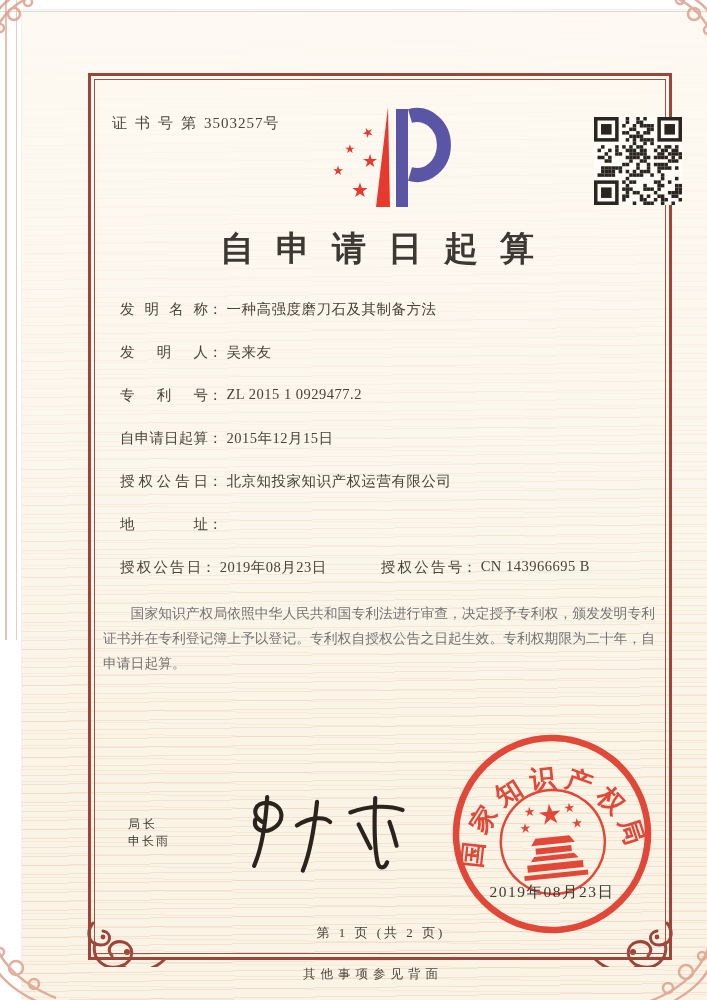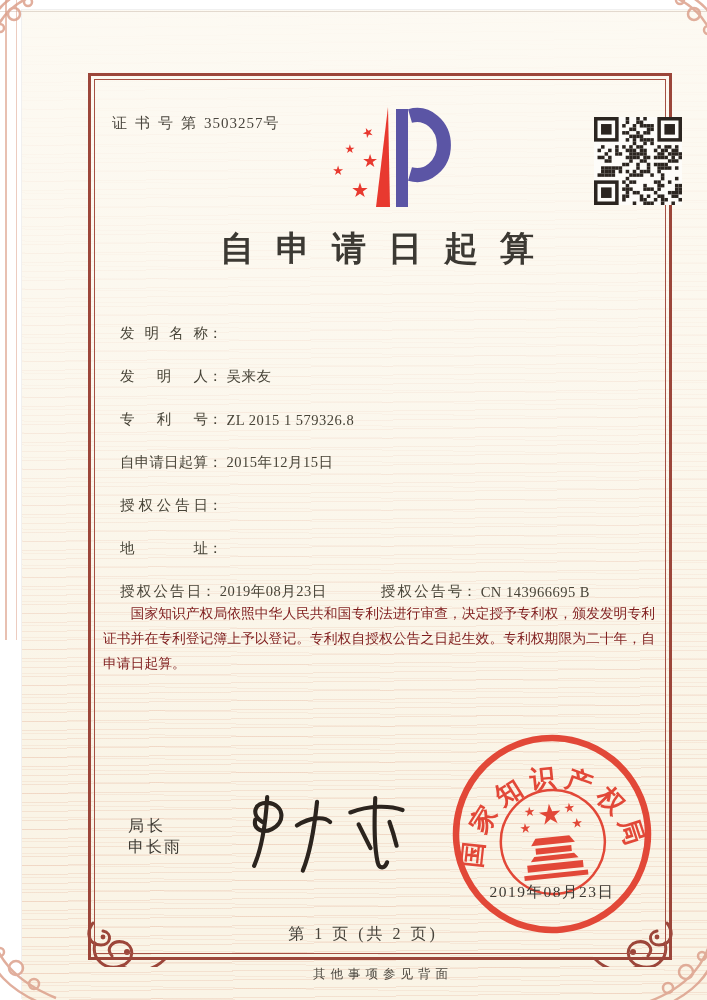--- a/index.html
+++ b/index.html
@@ -29,41 +29,41 @@
   .cert-no .pfx{letter-spacing:8px;}
   .cert-no .num{letter-spacing:1px;}
 
   .logo{position:absolute;left:318px;top:103px;width:150px;height:112px;}
   .qr{position:absolute;left:594px;top:117px;width:88px;height:88px;background:#fdfcf9;}
 
   .title{position:absolute;left:88px;top:226px;width:578px;text-align:center;
     font-size:34px;font-weight:bold;color:#3c3933;letter-spacing:22px;text-indent:22px;}
 
   .fields{position:absolute;left:120px;top:300px;width:470px;font-size:14.5px;color:#474337;}
-  .row{height:43px;display:flex;align-items:flex-end;white-space:nowrap;}
+  .row{height:43px;display:flex;align-items:flex-start;white-space:nowrap;}
   .f-label{display:inline-block;width:88px;text-align:justify;text-align-last:justify;}
   .f-colon{margin-right:4px;}
   .f-value{letter-spacing:.5px;}
   .pair2{margin-left:54px;}
 
   .bodytext{position:absolute;left:103px;top:601px;width:552px;font-size:13.8px;line-height:25px;
-    text-align:justify;color:#7f1d1d;}
+    text-align:justify;color:#737373;}
   .bodytext p{margin:0;text-indent:2em;}
 
-  .signer{position:absolute;left:128px;top:816px;font-size:16px;letter-spacing:3px;color:#3f3b34;}
+  .signer{position:absolute;left:128px;top:816px;font-size:12px;letter-spacing:3px;color:#3f3b34;}
   .signer .name{letter-spacing:2px;}
   .signature{position:absolute;left:228px;top:776px;width:190px;height:118px;}
 
   .seal{position:absolute;left:448px;top:730px;width:208px;height:208px;transform:rotate(-6deg);opacity:.92;}
   .seal-date{position:absolute;left:452px;top:882px;width:200px;text-align:center;font-size:15.5px;
     letter-spacing:1.5px;color:#3c3933;z-index:3;}
 
-  .page-no{position:absolute;left:74px;top:924px;width:578px;text-align:center;font-size:16px;
+  .page-no{position:absolute;left:92px;top:924px;width:578px;text-align:center;font-size:13px;
     letter-spacing:3px;color:#47433b;}
-  .back-note{position:absolute;left:94px;top:966px;width:578px;text-align:center;font-size:12.5px;
+  .back-note{position:absolute;left:84px;top:966px;width:578px;text-align:center;font-size:12.5px;
     letter-spacing:5px;color:#4a463e;}
 </style>
 </head>
 <body>
 
 <div class="paper">
   <div class="guilloche"></div>
   <div class="fade"></div>
 </div>
 <div class="scan-top"></div>
@@ -347,39 +347,41 @@
         <rect x="3.52" y="66.88" width="17.6" height="17.6" fill="#fdfcf9"></rect>
         <rect x="7.04" y="70.4" width="10.56" height="10.56" fill="#2b2520"></rect>
       </svg></div>
 
   <div class="title">自申请日起算</div>
 
   <div class="fields">
     <div class="row">
       <span class="f-label">发明名称</span>
         <span class="f-colon">：</span>
+        <span class="f-value">一种高强度磨刀石及其制备方法</span>
     </div>
     <div class="row">
       <span class="f-label">发明人</span>
         <span class="f-colon">：</span>
         <span class="f-value">吴来友</span>
     </div>
     <div class="row">
       <span class="f-label">专利号</span>
         <span class="f-colon">：</span>
-        <span class="f-value">ZL 2015 1 579326.8</span>
+        <span class="f-value">ZL 2015 1 0929477.2</span>
     </div>
     <div class="row">
       <span class="f-label">自申请日起算</span>
         <span class="f-colon">：</span>
         <span class="f-value">2015年12月15日</span>
     </div>
     <div class="row">
       <span class="f-label">授权公告日</span>
         <span class="f-colon">：</span>
+        <span class="f-value">北京知投家知识产权运营有限公司</span>
     </div>
     <div class="row">
       <span class="f-label">地址</span>
         <span class="f-colon">：</span>
     </div>
     <div class="row">
       <span class="f-label">授权公告日</span>
         <span class="f-colon">：</span>
         <span class="f-value">2019年08月23日</span>
       <span class="f-label pair2">授权公告号</span>

